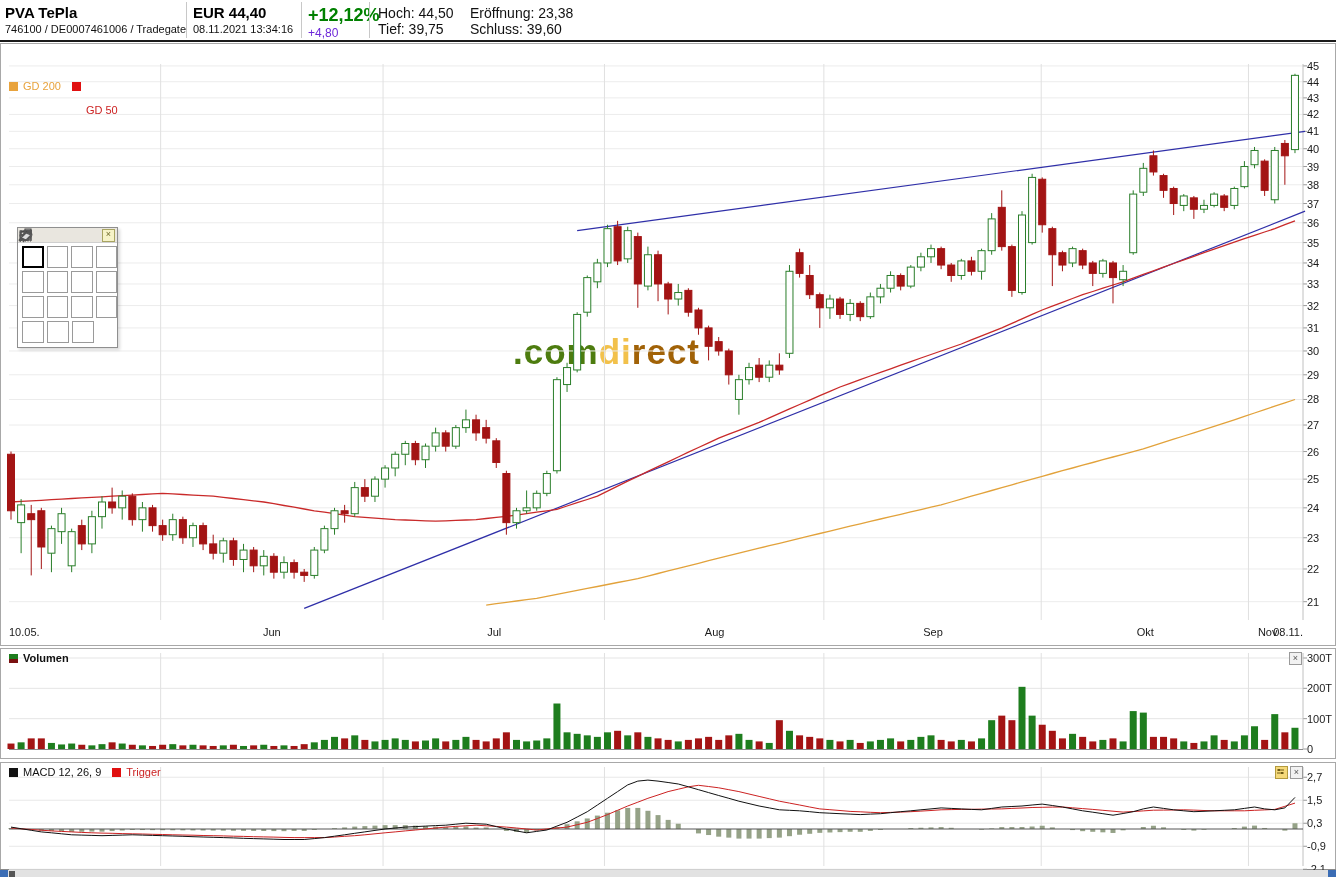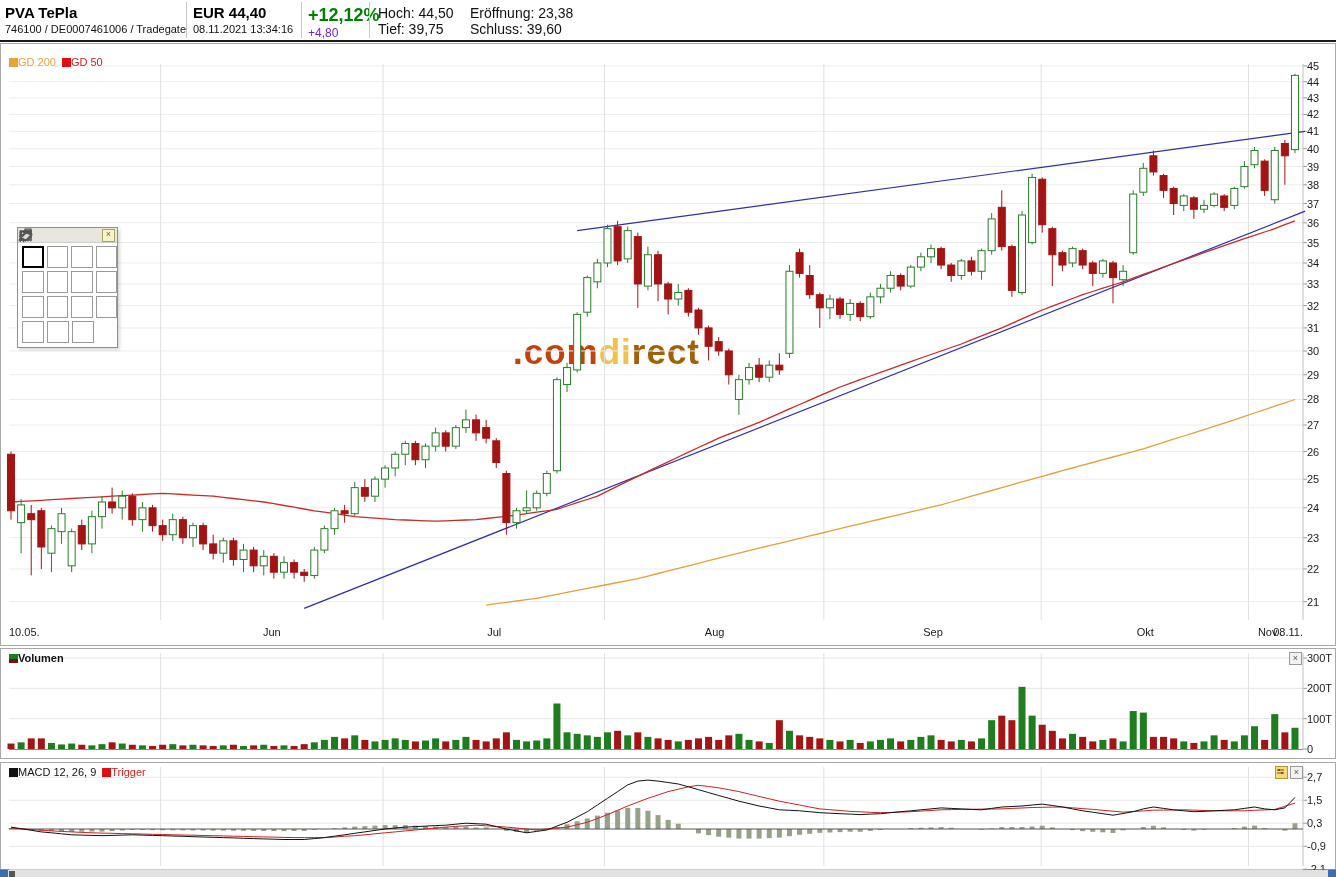--- a/index.html
+++ b/index.html
@@ -15,25 +15,25 @@
   .chg{font-size:12px;color:#6d28d9;}
   .stat{font-size:14px;color:#111;line-height:16px;}
   #divider{position:absolute;left:0;top:40px;width:1336px;height:2px;background:#1a1a1a;}
   
   .panel{position:absolute;left:0;width:1334px;background:#fff;border:1px solid #a8a8a8;}
   #main-panel{top:43px;height:601px;}
   #vol-panel{top:648px;height:109px;}
   #macd-panel{top:762px;height:107px;}
   .panel svg{position:absolute;left:0;top:0;z-index:1;}
   
-  .legend{position:absolute;z-index:3;display:flex;align-items:center;font-size:11px;}
+  .legend{position:absolute;z-index:3;display:flex;align-items:center;gap:5px;font-size:11px;}
   .sw{width:9px;height:9px;display:inline-block;}
   
   #watermark{position:absolute;left:512px;top:288px;z-index:0;font-size:35px;font-weight:bold;letter-spacing:1px;font-family:"Liberation Sans",sans-serif;}
-  #watermark .g1{color:#c2410c;text-align:right;} #watermark .g2{color:#f2c14b;} #watermark .g3{color:#a16207;}
+  #watermark .g1{color:#4d7c0f;text-align:right;} #watermark .g2{color:#f2c14b;} #watermark .g3{color:#a16207;}
   
   #palette{position:absolute;left:16px;top:183px;z-index:4;width:99px;background:#fff;border:1px solid #8f8f8f;box-shadow:2px 2px 3px rgba(0,0,0,0.15);padding-bottom:4px;}
   #palette-bar{height:14px;background:#e9e6df;border-bottom:1px solid #cfcfcf;position:relative;}
   #palette-close{position:absolute;right:2px;top:1px;width:11px;height:11px;background:#f6f3c8;border:1px solid #a8a461;color:#6e6a2a;font-size:9px;line-height:9px;text-align:center;cursor:pointer;}
   .tool-row{display:flex;gap:3px;padding:3px 0 0 4px;}
   .tool{width:20px;height:20px;border:1px solid #9a9a9a;background:#fff;display:flex;align-items:center;justify-content:center;cursor:pointer;}
   .tool.selected{border:2px solid #000;width:18px;height:18px;}
   
   .panel-btn{position:absolute;z-index:4;width:11px;height:11px;border:1px solid #9a9a9a;background:#f2f2f2;color:#555;font-size:9px;line-height:10px;text-align:center;cursor:pointer;}
   .panel-btn.gear{background:#f5d97a;border-color:#b39a3e;}
@@ -434,21 +434,21 @@
       <text x="713.656" y="592" style="font-family:'Liberation Sans',sans-serif;font-size:11px;fill:#1a1a1a;" text-anchor="middle">Aug</text>
       <text x="932.0319999999999" y="592" style="font-family:'Liberation Sans',sans-serif;font-size:11px;fill:#1a1a1a;" text-anchor="middle">Sep</text>
       <text x="1144.3419999999999" y="592" style="font-family:'Liberation Sans',sans-serif;font-size:11px;fill:#1a1a1a;" text-anchor="middle">Okt</text>
       <text x="1266.673" y="592" style="font-family:'Liberation Sans',sans-serif;font-size:11px;fill:#1a1a1a;" text-anchor="middle">Nov</text>
       <text x="1302" y="592" style="font-family:'Liberation Sans',sans-serif;font-size:11px;fill:#1a1a1a;" text-anchor="end">08.11.</text>
     </svg>
   <div class="legend" style="left:8px;top:12px;">
     <span class="sw" style="background:#e8a33d;"></span>
     <span style="color:#e8a33d;">GD 200</span>
     <span class="sw" style="background:#e01010;margin-left:6px;"></span>
-    <span style="color:#cc2222;">GD 50</span>
+    <span style="color:#cc2222;margin-top:48px;">GD 50</span>
   </div>
   <div id="palette">
     <div id="palette-bar">
       <div id="palette-close">×</div>
     </div>
     <div id="palette-body">
         <div class="tool-row">
           <div class="tool selected">
             <svg width="15" height="15" viewBox="0 0 15 15" stroke="#555" stroke-width="1.1">
               <line x1="2" y1="13" x2="13" y2="2"></line>

